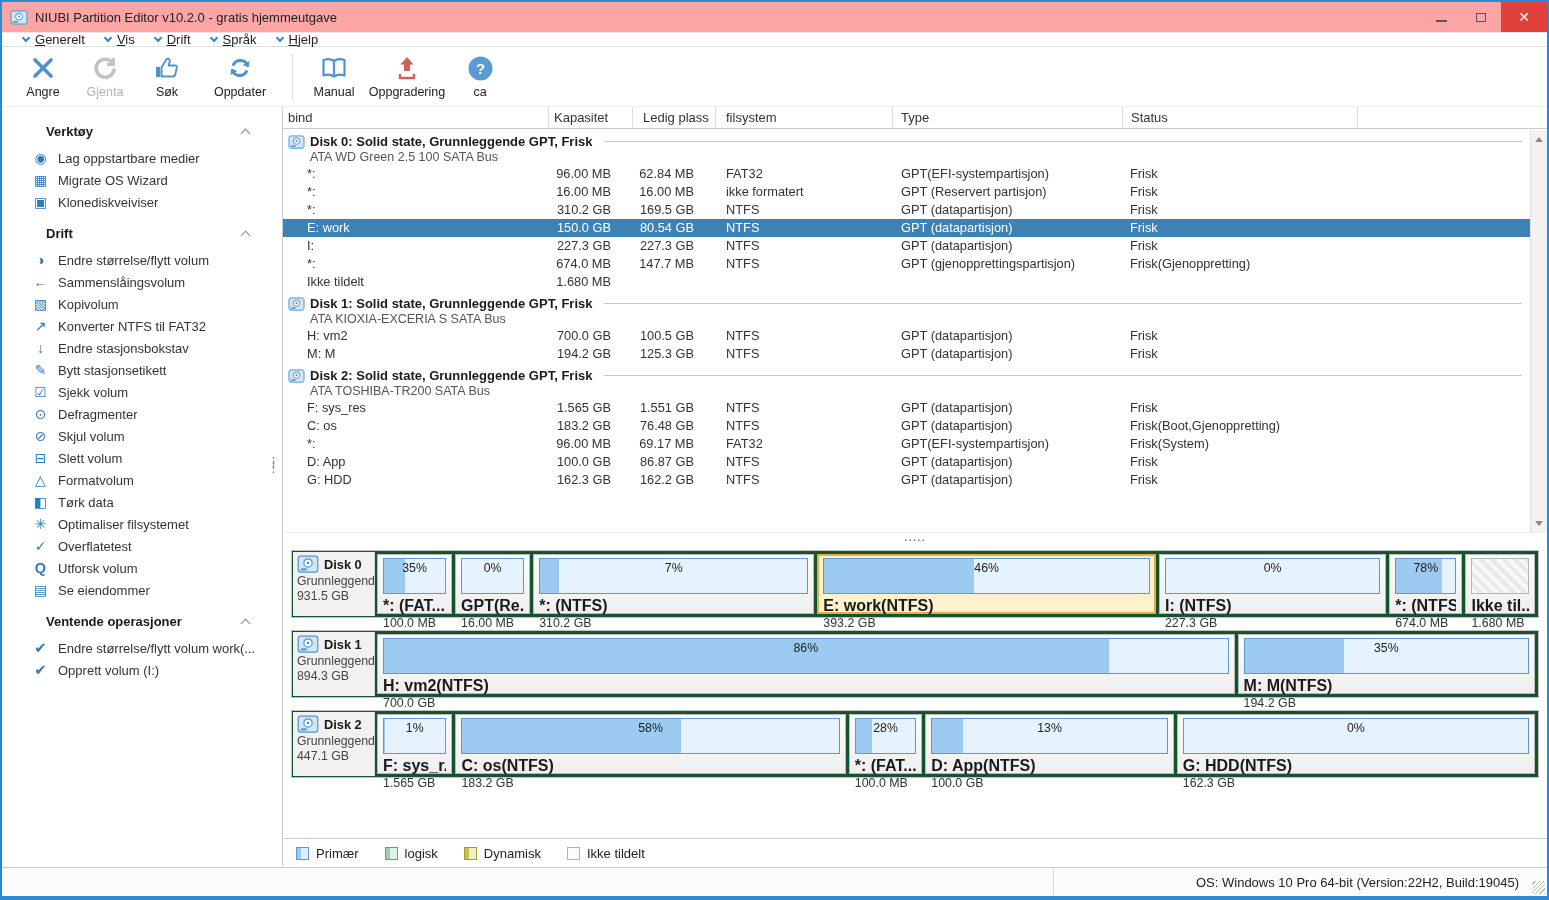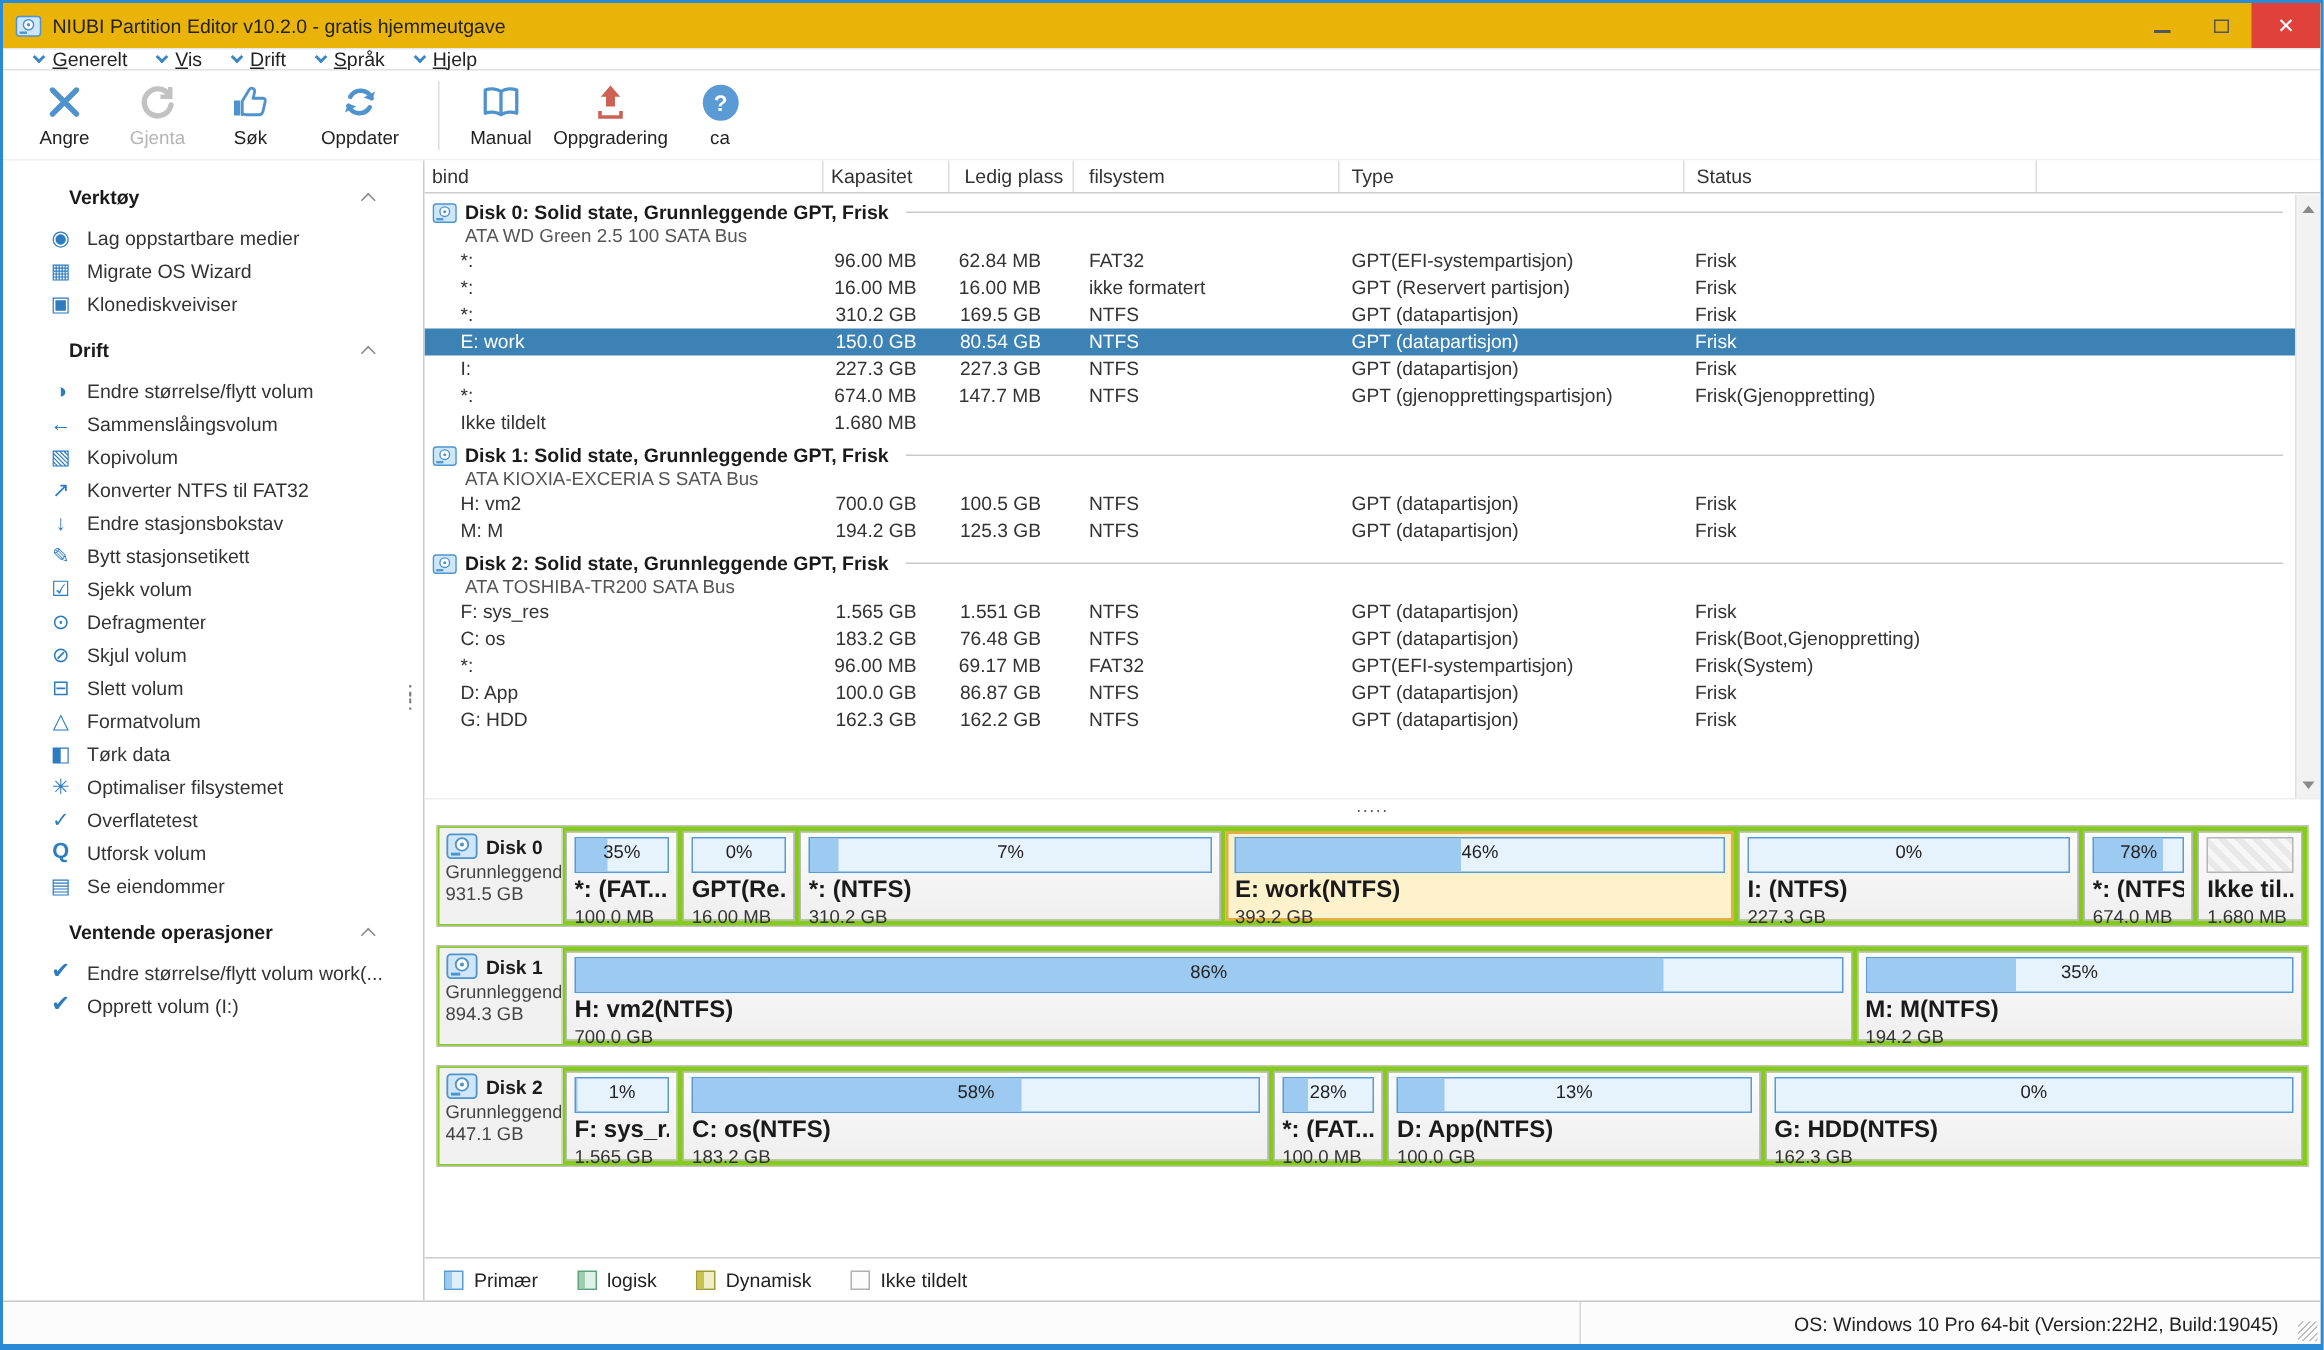--- a/index.html
+++ b/index.html
@@ -6,21 +6,21 @@
     --accent:#3d87c4; --sel-row:#3c82b4; --part-fill:#9ccaf0; --part-border:#5b9bd5;
     --sel-part-bg:#fdf2cb; --sel-part-border:#e2ae46; --close-red:#e0413a; --upgrade-red:#cd6155;
   }
   *{box-sizing:border-box;}
   html,body{margin:0;padding:0;background:#777;}
   body{font-family:"Liberation Sans","DejaVu Sans",sans-serif;font-size:13px;color:#333;}
   .window{width:1549px;height:900px;border:2px solid #2a8ad4;border-bottom-width:4px;background:#fff;
           display:flex;flex-direction:column;position:relative;overflow:hidden;}
 
   
-  .titlebar{height:30px;display:flex;align-items:center;padding-left:8px;background:#eab308;flex:0 0 auto;}
+  .titlebar{height:30px;display:flex;align-items:center;padding-left:8px;background:#fca5a5;flex:0 0 auto;}
   .title-icon{width:18px;height:15px;margin-right:7px;flex:0 0 auto;}
   .title-text{font-size:13px;color:#222;}
   .win-controls{margin-left:auto;display:flex;height:30px;}
   .wc{width:40px;display:flex;align-items:center;justify-content:center;color:#444;font-size:13px;}
   .wc.min span{display:block;width:11px;height:2px;background:#555;margin-top:8px;}
   .wc.max span{display:block;width:10px;height:9px;border:1.5px solid #555;}
   .wc.close{width:46px;background:var(--close-red);color:#fff;font-size:14px;font-weight:bold;}
 
   
   .menubar{height:15px;display:flex;align-items:center;gap:2px;padding-left:12px;border-top:1px solid #e8e8e8;border-bottom:1px solid #e0e0e0;flex:0 0 auto;}
@@ -77,30 +77,30 @@
   .vscroll{position:absolute;top:23px;right:0;bottom:0;width:17px;background:#f2f2f2;border-left:1px solid #e0e0e0;}
   .varrow{position:absolute;left:0;width:16px;height:16px;display:flex;align-items:center;justify-content:center;}
   .varrow.up{top:1px;} .varrow.down{bottom:1px;}
   .tri-up{width:0;height:0;border-left:4px solid transparent;border-right:4px solid transparent;border-bottom:5px solid #8a8a8a;}
   .tri-down{width:0;height:0;border-left:4px solid transparent;border-right:4px solid transparent;border-top:5px solid #8a8a8a;}
 
   .splitdots{height:13px;text-align:center;color:#555;font-size:12px;line-height:9px;letter-spacing:1px;flex:0 0 auto;}
 
   
   .diskmap{padding:4px 8px 0 8px;display:flex;flex-direction:column;gap:12px;flex:0 0 auto;}
-  .drow{border:1px solid #c3c3c3;background:#84cc16;display:flex;height:68px;padding:1px;}
+  .drow{border:1px solid #c3c3c3;background:#14532d;display:flex;height:68px;padding:1px;}
   .dinfo{width:82px;flex:0 0 auto;background:#f1f1f1;padding:3px 0 0 4px;border-right:1px solid #d8d8d8;}
   .dtop{display:flex;align-items:center;gap:5px;}
   .dtop .dicon{width:22px;height:18px;}
   .dname{font-weight:bold;color:#1a1a1a;font-size:12.8px;}
   .dkind,.dsize{font-size:12.3px;color:#444;margin-top:1px;white-space:nowrap;overflow:hidden;}
   .parts{flex:1;display:flex;gap:3px;padding:2px 2px;min-width:0;}
   .part{border:1px solid #b9b9b9;background:linear-gradient(#fbfbfb,#efefef);padding:3px 5px 0 5px;min-width:0;flex-basis:0;}
   .part.sel{background:var(--sel-part-bg);border:2px solid var(--sel-part-border);padding:2px 4px 0 4px;}
-  .pbar{height:24px;border:1px solid var(--part-border);background:#e7f3fc;position:relative;overflow:hidden;}
+  .pbar{height:36px;border:1px solid var(--part-border);background:#e7f3fc;position:relative;overflow:hidden;}
   .pfill{position:absolute;left:0;top:0;bottom:0;background:var(--part-fill);}
   .ppct{position:absolute;inset:0;text-align:center;line-height:19px;font-size:12.3px;color:#222;}
   .ppct::after{content:'%';}
   .pbar.un{border:1px solid #b5b5b5;background:repeating-linear-gradient(45deg,#f7f7f7 0 4px,#e9e9e9 4px 8px);}
   .plabel{font-weight:bold;font-size:16px;color:#1a1a1a;margin-top:3px;white-space:nowrap;overflow:hidden;}
   .psize{font-size:12.4px;color:#333;margin-top:1px;white-space:nowrap;overflow:hidden;}
 
   
   .legend{margin-top:auto;height:29px;border-top:1px solid #ccc;display:flex;align-items:center;gap:26px;padding-left:13px;flex:0 0 auto;}
   .leg{display:flex;align-items:center;gap:7px;}

